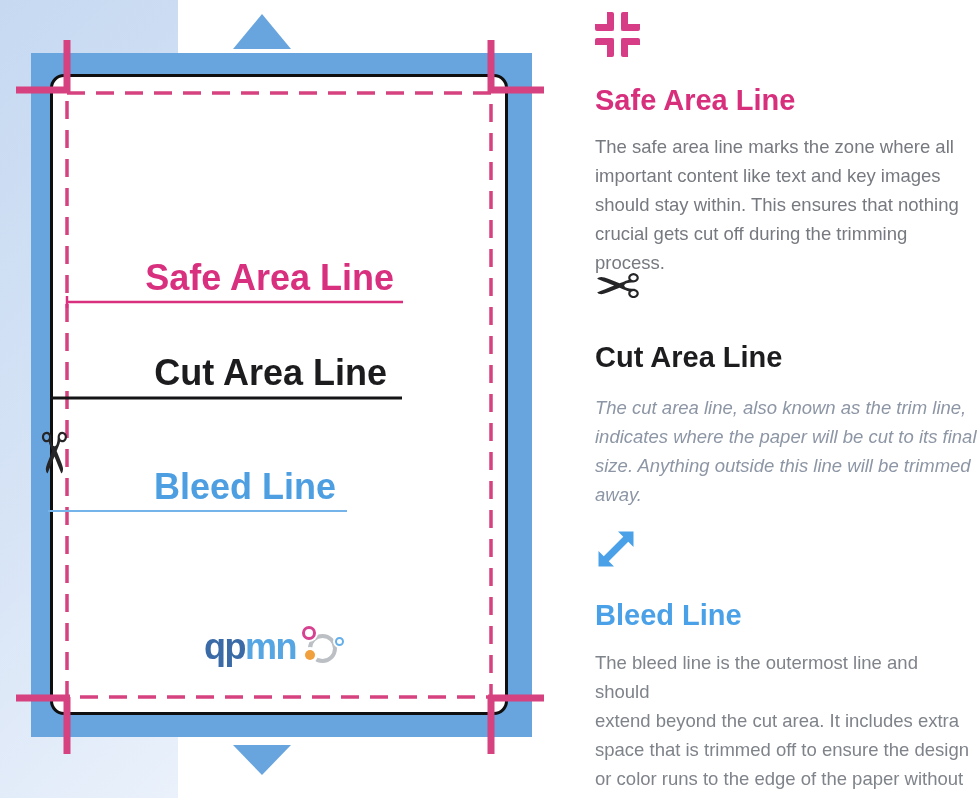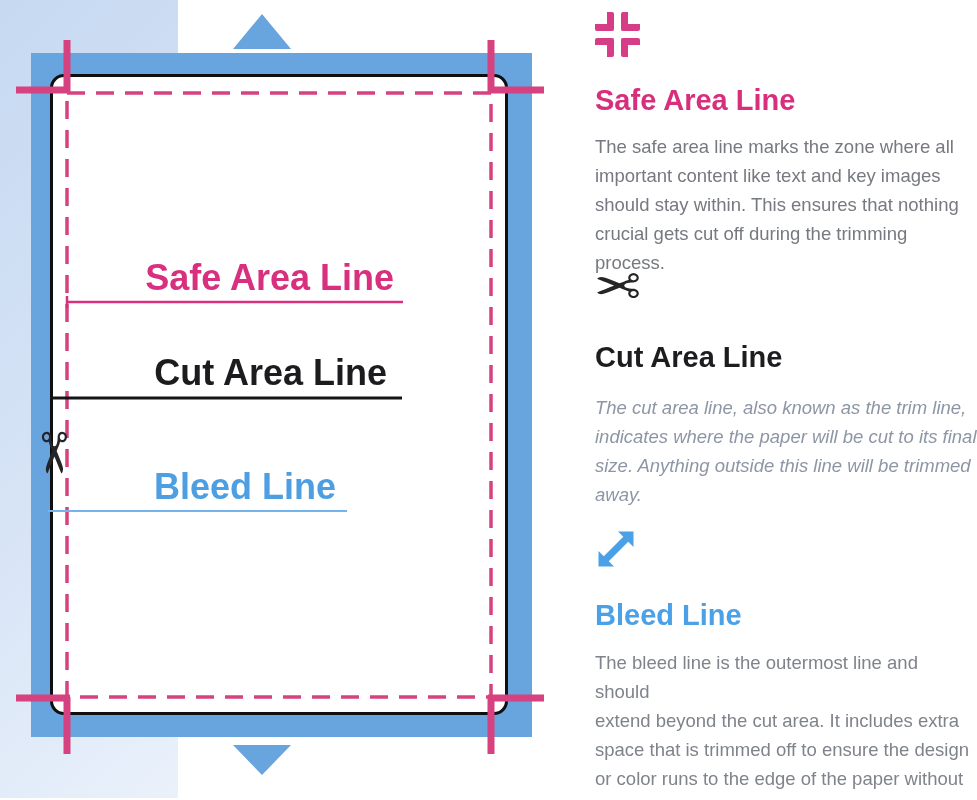--- a/index.html
+++ b/index.html
@@ -99,20 +99,30 @@
     <line x1="50" y1="398" x2="402" y2="398" stroke="#141416" stroke-width="3"></line>
     <line x1="48" y1="511" x2="347" y2="511" stroke="#74b4ea" stroke-width="2"></line>
   </svg>
 
   <div class="abs diagram-label label-safe">Safe Area Line</div>
   <div class="abs diagram-label label-cut">Cut Area Line</div>
   <div class="abs diagram-label label-bleed">Bleed Line</div>
 
   <div class="abs scissors-diagram">✂</div>
 
+  <div class="abs logo">
+    <span class="logo-qp">qp</span>
+      <span class="logo-mn">mn</span>
+    <span class="logo-icon">
+      <span class="logo-ring"></span>
+      <span class="logo-dot-pink"></span>
+      <span class="logo-dot-orange"></span>
+      <span class="logo-dot-blue"></span>
+    </span>
+  </div>
 
   <div class="abs" style="left:595px; top:12px;">
     <div class="crop-icon">
       <span class="crop-tl"></span>
         <span class="crop-tr"></span>
         <span class="crop-bl"></span>
         <span class="crop-br"></span>
     </div>
   </div>
   <div class="abs sec-title t-pink" style="left:595px; top:84px;">Safe Area Line</div>

